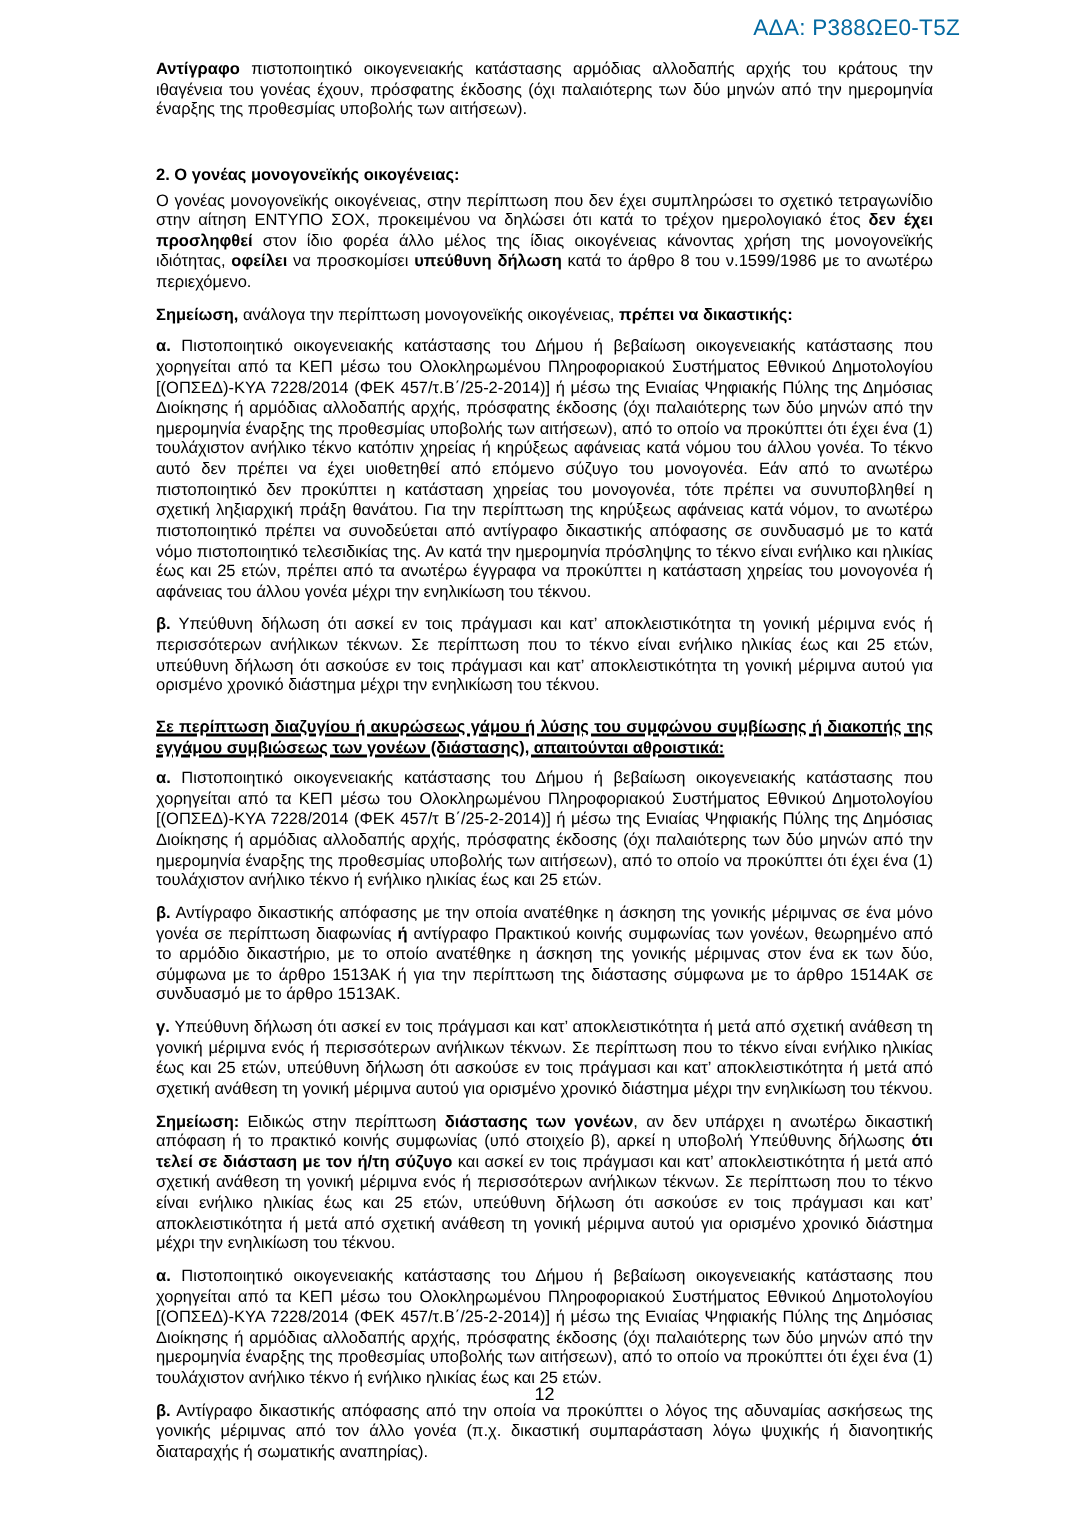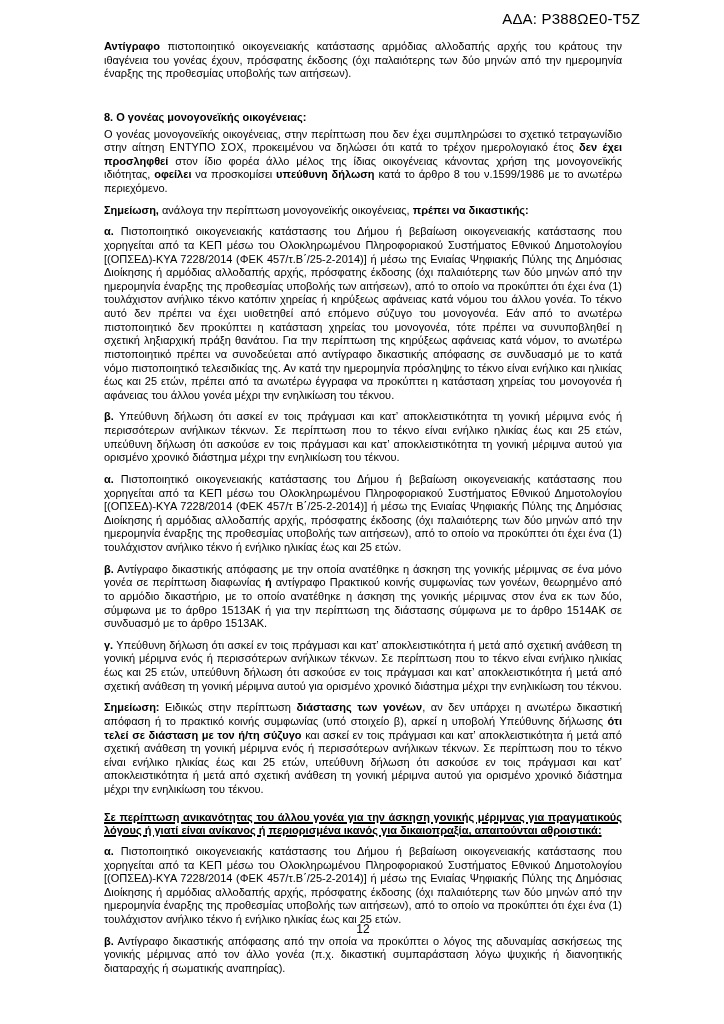--- a/index.html
+++ b/index.html
@@ -9,21 +9,21 @@
     color: #000000;
     font-family: "Liberation Sans", "DejaVu Sans", sans-serif;
     position: relative;
     overflow: hidden;
   }
   .ada-header {
     position: absolute;
     top: 10px; right: 84px;
     font-size: 15px;
     letter-spacing: 0.2px;
-    color: #000000;
+    color: #0369a1;
   }
   .doc-body {
     position: absolute;
     left: 104px; top: 40px;
     width: 518px;
     font-size: 11px;
     line-height: 1.24;
     text-align: justify;
   }
   .block { margin: 0 0 8px 0; }
@@ -49,27 +49,27 @@
     font-size: 12px;
   }
 </style>
 </head>
 <body>
 
 <div class="ada-header">ΑΔΑ: Ρ388ΩΕ0-Τ5Ζ</div>
 
 <div class="doc-body">
     <div class="block para"><span class="b">Αντίγραφο </span><span>πιστοποιητικό οικογενειακής κατάστασης αρμόδιας αλλοδαπής αρχής του κράτους την ιθαγένεια του γονέας έχουν, πρόσφατης έκδοσης (όχι παλαιότερης των δύο μηνών από την ημερομηνία έναρξης της προθεσμίας υποβολής των αιτήσεων).</span></div>
-    <div class="block sec-heading"><span class="b">8. Ο γονέας μονογονεϊκής οικογένειας:</span></div>
+    <div class="block sec-heading"><span class="b">2. Ο γονέας μονογονεϊκής οικογένειας:</span></div>
     <div class="block para"><span>Ο γονέας μονογονεϊκής οικογένειας, στην περίπτωση που δεν έχει συμπληρώσει το σχετικό τετραγωνίδιο στην αίτηση ΕΝΤΥΠΟ ΣΟΧ, προκειμένου να δηλώσει ότι κατά το τρέχον ημερολογιακό έτος </span><span class="b">δεν έχει προσληφθεί</span><span> στον ίδιο φορέα άλλο μέλος της ίδιας οικογένειας κάνοντας χρήση της μονογονεϊκής ιδιότητας, </span><span class="b">οφείλει</span><span> να προσκομίσει </span><span class="b">υπεύθυνη δήλωση</span><span> κατά το άρθρο 8 του ν.1599/1986 με το ανωτέρω περιεχόμενο.</span></div>
     <div class="block para"><span class="b">Σημείωση,</span><span> ανάλογα την περίπτωση μονογονεϊκής οικογένειας, </span><span class="b">πρέπει να δικαστικής</span><span class="b">:</span></div>
     <div class="block para"><span class="b">α.</span><span> Πιστοποιητικό οικογενειακής κατάστασης του Δήμου ή βεβαίωση οικογενειακής κατάστασης που χορηγείται από τα ΚΕΠ μέσω του Ολοκληρωμένου Πληροφοριακού Συστήματος Εθνικού Δημοτολογίου [(ΟΠΣΕΔ)-ΚΥΑ 7228/2014 (ΦΕΚ 457/τ.Β΄/25-2-2014)] ή μέσω της Ενιαίας Ψηφιακής Πύλης της Δημόσιας Διοίκησης ή αρμόδιας αλλοδαπής αρχής, πρόσφατης έκδοσης (όχι παλαιότερης των δύο μηνών από την ημερομηνία έναρξης της προθεσμίας υποβολής των αιτήσεων), από το οποίο να προκύπτει ότι έχει ένα (1) τουλάχιστον ανήλικο τέκνο κατόπιν χηρείας ή κηρύξεως αφάνειας κατά νόμου του άλλου γονέα. Το τέκνο αυτό δεν πρέπει να έχει υιοθετηθεί από επόμενο σύζυγο του μονογονέα. Εάν από το ανωτέρω πιστοποιητικό δεν προκύπτει η κατάσταση χηρείας του μονογονέα, τότε πρέπει να συνυποβληθεί η σχετική ληξιαρχική πράξη θανάτου. Για την περίπτωση της κηρύξεως αφάνειας κατά νόμον, το ανωτέρω πιστοποιητικό πρέπει να συνοδεύεται από αντίγραφο δικαστικής απόφασης σε συνδυασμό με το κατά νόμο πιστοποιητικό τελεσιδικίας της. Αν κατά την ημερομηνία πρόσληψης το τέκνο είναι ενήλικο και ηλικίας έως και 25 ετών, πρέπει από τα ανωτέρω έγγραφα να προκύπτει η κατάσταση χηρείας του μονογονέα ή αφάνειας του άλλου γονέα μέχρι την ενηλικίωση του τέκνου.</span></div>
     <div class="block para"><span class="b">β.</span><span> Υπεύθυνη δήλωση ότι ασκεί εν τοις πράγμασι και κατ’ αποκλειστικότητα τη γονική μέριμνα ενός ή περισσότερων ανήλικων τέκνων. Σε περίπτωση που το τέκνο είναι ενήλικο ηλικίας έως και 25 ετών, υπεύθυνη δήλωση ότι ασκούσε εν τοις πράγμασι και κατ’ αποκλειστικότητα τη γονική μέριμνα αυτού για ορισμένο χρονικό διάστημα μέχρι την ενηλικίωση του τέκνου.</span></div>
+    <div class="block u-heading"><span class="b u">Σε περίπτωση διαζυγίου ή ακυρώσεως γάμου ή λύσης του συμφώνου συμβίωσης ή διακοπής της εγγάμου συμβιώσεως των γονέων (διάστασης), απαιτούνται αθροιστικά:</span></div>
     <div class="block para"><span class="b">α.</span><span> Πιστοποιητικό οικογενειακής κατάστασης του Δήμου ή βεβαίωση οικογενειακής κατάστασης που χορηγείται από τα ΚΕΠ μέσω του Ολοκληρωμένου Πληροφοριακού Συστήματος Εθνικού Δημοτολογίου [(ΟΠΣΕΔ)-ΚΥΑ 7228/2014 (ΦΕΚ 457/τ Β΄/25-2-2014)] ή μέσω της Ενιαίας Ψηφιακής Πύλης της Δημόσιας Διοίκησης ή αρμόδιας αλλοδαπής αρχής, πρόσφατης έκδοσης (όχι παλαιότερης των δύο μηνών από την ημερομηνία έναρξης της προθεσμίας υποβολής των αιτήσεων), από το οποίο να προκύπτει ότι έχει ένα (1) τουλάχιστον ανήλικο τέκνο ή ενήλικο ηλικίας έως και 25 ετών.</span></div>
     <div class="block para"><span class="b">β.</span><span> Αντίγραφο δικαστικής απόφασης με την οποία ανατέθηκε η άσκηση της γονικής μέριμνας σε ένα μόνο γονέα σε περίπτωση διαφωνίας </span><span class="b">ή</span><span> αντίγραφο Πρακτικού κοινής συμφωνίας των γονέων, θεωρημένο από το αρμόδιο δικαστήριο, με το οποίο ανατέθηκε η άσκηση της γονικής μέριμνας στον ένα εκ των δύο, σύμφωνα με το άρθρο 1513ΑΚ ή για την περίπτωση της διάστασης σύμφωνα με το άρθρο 1514ΑΚ σε συνδυασμό με το άρθρο 1513ΑΚ.</span></div>
     <div class="block para"><span class="b">γ.</span><span> Υπεύθυνη δήλωση ότι ασκεί εν τοις πράγμασι και κατ’ αποκλειστικότητα ή μετά από σχετική ανάθεση τη γονική μέριμνα ενός ή περισσότερων ανήλικων τέκνων. Σε περίπτωση που το τέκνο είναι ενήλικο ηλικίας έως και 25 ετών, υπεύθυνη δήλωση ότι ασκούσε εν τοις πράγμασι και κατ’ αποκλειστικότητα ή μετά από σχετική ανάθεση τη γονική μέριμνα αυτού για ορισμένο χρονικό διάστημα μέχρι την ενηλικίωση του τέκνου.</span></div>
     <div class="block para"><span class="b">Σημείωση:</span><span> Ειδικώς στην περίπτωση </span><span class="b">διάστασης των γονέων</span><span>, αν δεν υπάρχει η ανωτέρω δικαστική απόφαση ή το πρακτικό κοινής συμφωνίας (υπό στοιχείο β), αρκεί η υποβολή Υπεύθυνης δήλωσης </span><span class="b">ότι τελεί σε διάσταση με τον ή/τη σύζυγο</span><span> και ασκεί εν τοις πράγμασι και κατ’ αποκλειστικότητα ή μετά από σχετική ανάθεση τη γονική μέριμνα ενός ή περισσότερων ανήλικων τέκνων. Σε περίπτωση που το τέκνο είναι ενήλικο ηλικίας έως και 25 ετών, υπεύθυνη δήλωση ότι ασκούσε εν τοις πράγμασι και κατ’ αποκλειστικότητα ή μετά από σχετική ανάθεση τη γονική μέριμνα αυτού για ορισμένο χρονικό διάστημα μέχρι την ενηλικίωση του τέκνου.</span></div>
-    <div class="block u-heading"><span class="b u">Σε περίπτωση ανικανότητας του άλλου γονέα για την άσκηση γονικής μέριμνας για πραγματικούς λόγους ή γιατί είναι ανίκανος ή περιορισμένα ικανός για δικαιοπραξία, απαιτούνται αθροιστικά:</span></div>
     <div class="block para"><span class="b">α.</span><span> Πιστοποιητικό οικογενειακής κατάστασης του Δήμου ή βεβαίωση οικογενειακής κατάστασης που χορηγείται από τα ΚΕΠ μέσω του Ολοκληρωμένου Πληροφοριακού Συστήματος Εθνικού Δημοτολογίου [(ΟΠΣΕΔ)-ΚΥΑ 7228/2014 (ΦΕΚ 457/τ.Β΄/25-2-2014)] ή μέσω της Ενιαίας Ψηφιακής Πύλης της Δημόσιας Διοίκησης ή αρμόδιας αλλοδαπής αρχής, πρόσφατης έκδοσης (όχι παλαιότερης των δύο μηνών από την ημερομηνία έναρξης της προθεσμίας υποβολής των αιτήσεων), από το οποίο να προκύπτει ότι έχει ένα (1) τουλάχιστον ανήλικο τέκνο ή ενήλικο ηλικίας έως και 25 ετών.</span></div>
     <div class="block para"><span class="b">β.</span><span> Αντίγραφο δικαστικής απόφασης από την οποία να προκύπτει ο λόγος της αδυναμίας ασκήσεως της γονικής μέριμνας από τον άλλο γονέα (π.χ. δικαστική συμπαράσταση λόγω ψυχικής ή διανοητικής διαταραχής ή σωματικής αναπηρίας).</span></div>
   </div>
 
 <div class="page-number">12</div>
 
 </body></html>

